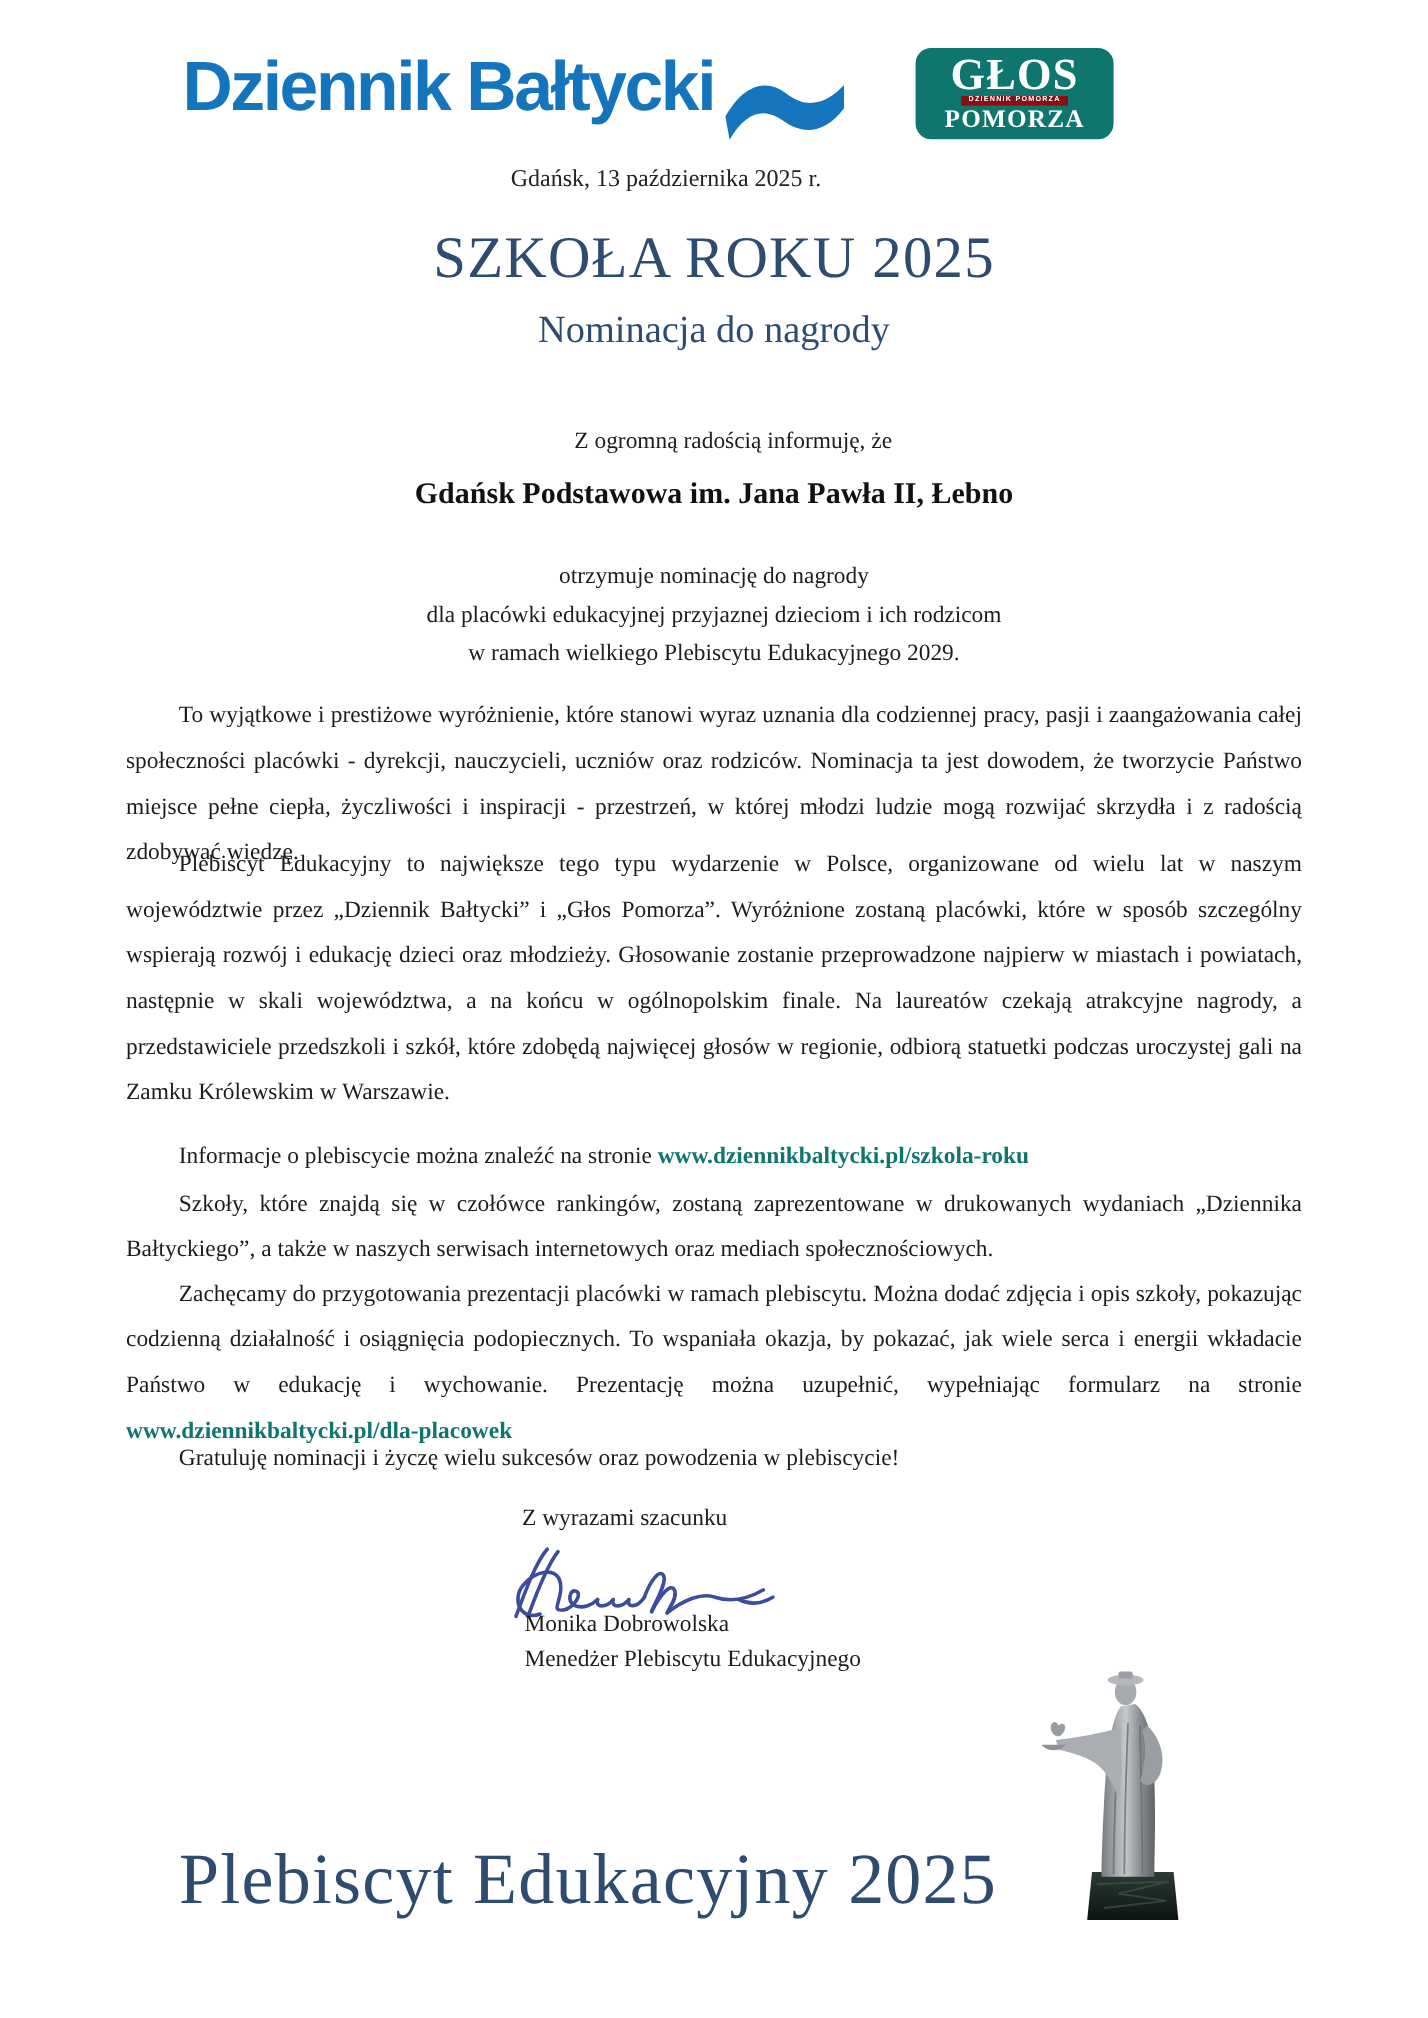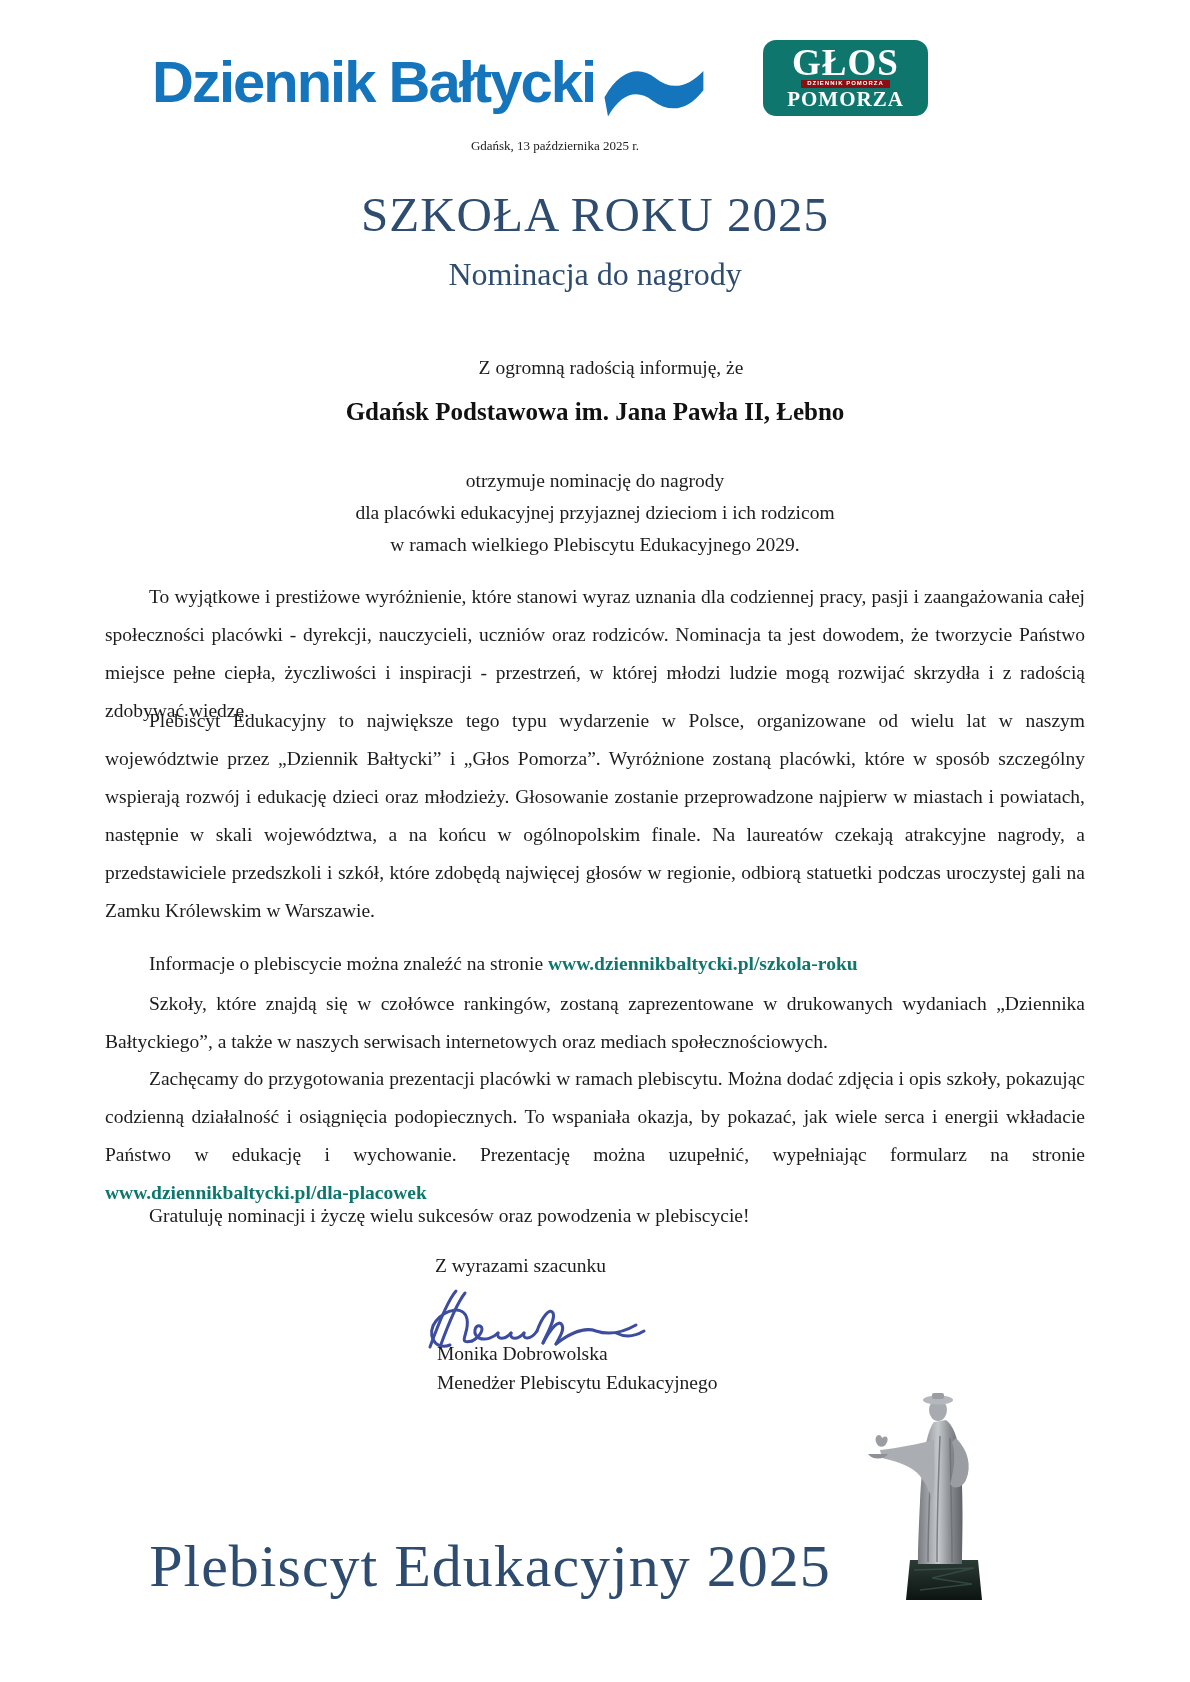--- a/index.html
+++ b/index.html
@@ -6,42 +6,42 @@
   .page{
     position:relative;
     width:1190px;height:1682px;
     background:#ffffff;
     font-family:"Liberation Serif","DejaVu Serif",serif;
     color:#1c1c1c;
     overflow:hidden;
   }
   
   .masthead{position:absolute;top:40px;left:0;width:1190px;height:90px;}
-  .logo-db{position:absolute;left:152px;top:4px;display:flex;align-items:center;}
+  .logo-db{position:absolute;left:152px;top:4px;display:flex;}
   .db-text{
     font-family:"Liberation Sans","DejaVu Sans",sans-serif;
     font-weight:bold;font-size:58px;letter-spacing:-2px;
     color:#1475BC;line-height:1;
   }
   .db-wave{margin-left:6px;margin-top:18px;}
   .logo-gp{
     position:absolute;left:763px;top:0px;width:165px;height:76px;
     background:#0f766e;border-radius:13px;
     display:flex;flex-direction:column;align-items:center;justify-content:center;
     color:#ffffff;text-align:center;
   }
   .gp-top{font-family:"Liberation Serif",serif;font-weight:bold;font-size:37px;line-height:0.9;letter-spacing:1px;}
   .gp-banner{
     background:#8B0E12;color:#ffffff;font-family:"Liberation Sans",sans-serif;
     font-size:6px;letter-spacing:1px;line-height:1.3;padding:0 6px;margin:1px 0;
     font-weight:bold;white-space:nowrap;
   }
   .gp-bottom{font-family:"Liberation Serif",serif;font-weight:bold;font-size:21px;line-height:1;letter-spacing:1px;}
   
-  .dateline{position:absolute;top:138px;left:0;width:1110px;text-align:center;font-size:13px;color:#222;}
+  .dateline{position:absolute;top:138px;left:0;width:1110px;text-align:center;font-size:20px;color:#222;}
   .doc-title{
     position:absolute;top:186px;left:0;width:1190px;text-align:center;
     font-size:49px;font-weight:normal;color:#2D4C6F;margin:0;letter-spacing:1px;
   }
   .doc-subtitle{
     position:absolute;top:256px;left:0;width:1190px;text-align:center;
     font-size:32px;font-weight:normal;color:#2D4C6F;margin:0;
   }
   
   .intro-line{position:absolute;left:0;width:1190px;text-align:center;font-size:19.5px;}

